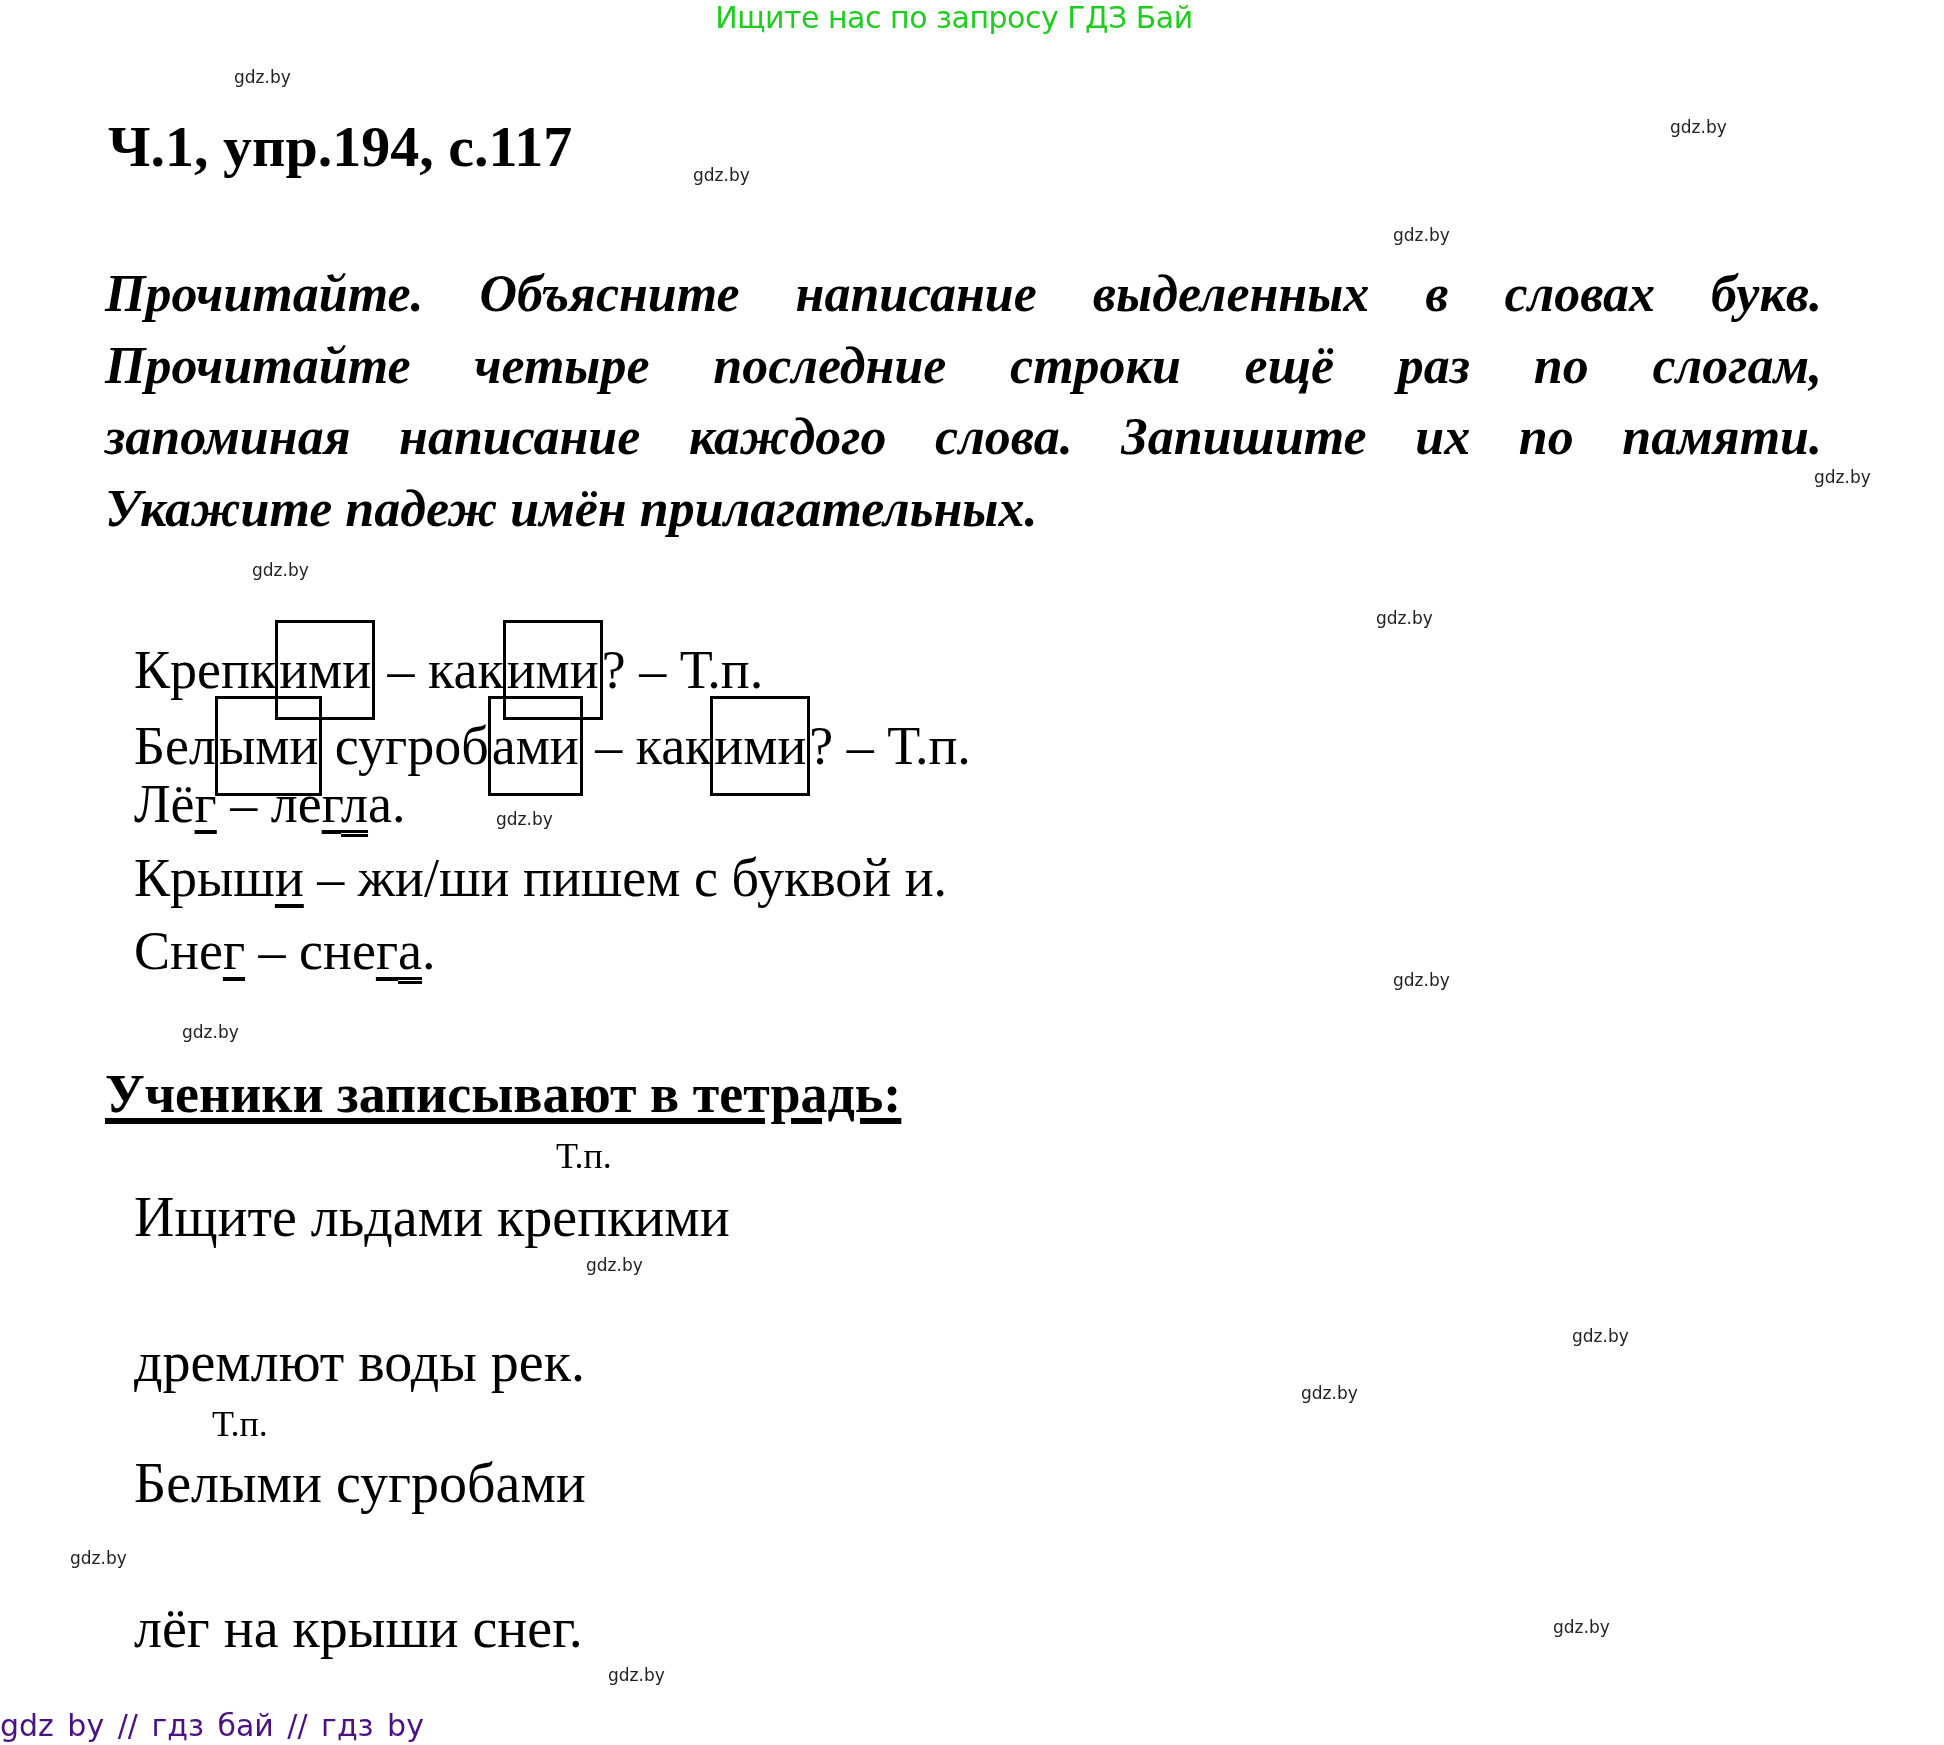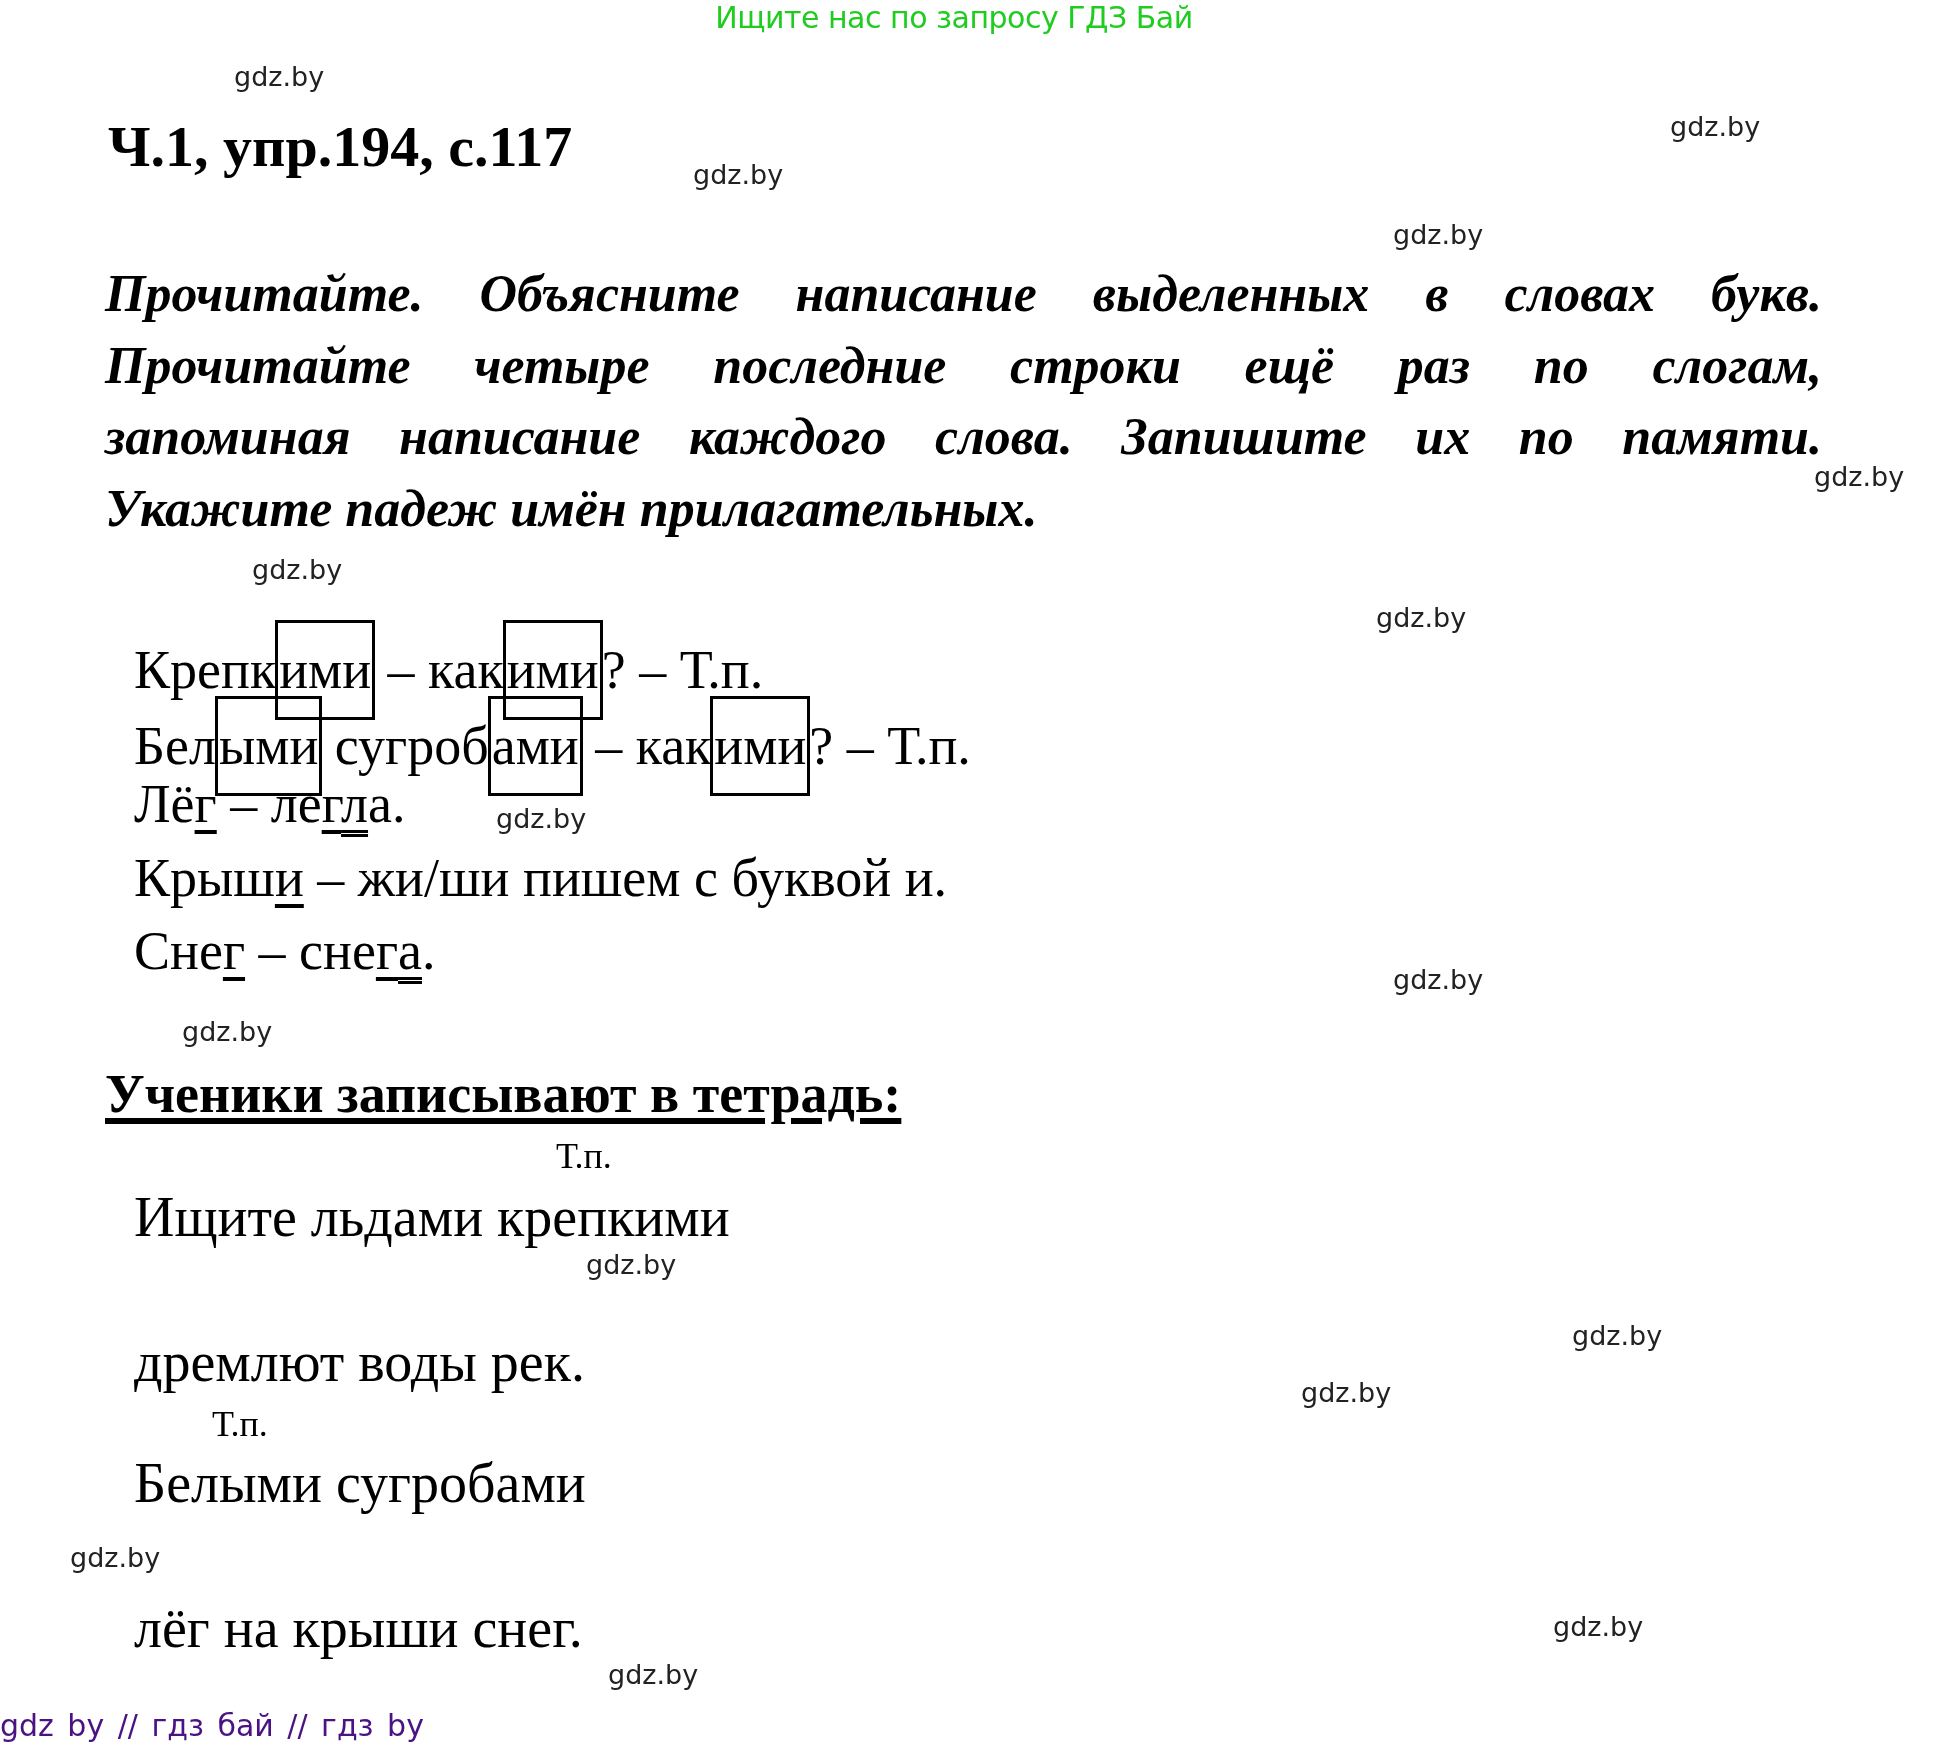--- a/index.html
+++ b/index.html
@@ -1,19 +1,19 @@
 <!DOCTYPE html>
 <html><head>
 <meta charset="utf-8">
 <style>
   html, body { margin: 0; padding: 0; background: #ffffff; }
   body { width: 1944px; height: 1745px; position: relative; overflow: hidden; }
   .abs { position: absolute; white-space: nowrap; }
   .header { left: 0; width: 1908px; top: 0; text-align: center; font-family: "DejaVu Sans", sans-serif; font-size: 30px; color: #1fcc1f; line-height: 36px; letter-spacing: -0.5px; }
-  .wm { font-family: "DejaVu Sans", sans-serif; font-size: 27px; color: #222; line-height: 30px; }
+  .wm { font-family: "DejaVu Sans", sans-serif; font-size: 17px; color: #222; line-height: 30px; }
   .title { left: 108px; top: 112px; font-family: "Liberation Serif", serif; font-weight: bold; font-size: 58px; line-height: 70px; color: #000; text-align: center; }
   .instr { left: 105px; top: 258px; width: 1717px; font-family: "Liberation Serif", serif; font-weight: bold; font-style: italic; font-size: 52px; line-height: 71.5px; color: #000; white-space: normal; text-align: justify; text-align-last: left; }
   .instr span { display: block; text-align: justify; text-align-last: justify; }
   .instr span.last { text-align-last: left; }
   .ex { left: 134px; font-family: "Liberation Serif", serif; font-size: 54px; line-height: 64px; color: #000; }
   .box { border: 3px solid #000; padding: 16px 1px; margin: 0 -1px; display: inline-block; line-height: 62px; }
   .u1 { text-decoration: underline; text-decoration-thickness: 4px; text-underline-offset: 8px; }
   .u2 { text-decoration: underline double; text-decoration-thickness: 3px; text-underline-offset: 8px; }
   .notehead { left: 105px; top: 1062px; font-family: "Liberation Serif", serif; font-weight: bold; font-size: 54px; line-height: 64px; color: #000; text-decoration: underline; text-decoration-thickness: 6px; text-underline-offset: 6px; }
   .small { font-family: "Liberation Serif", serif; font-size: 36px; line-height: 40px; color: #000; }

